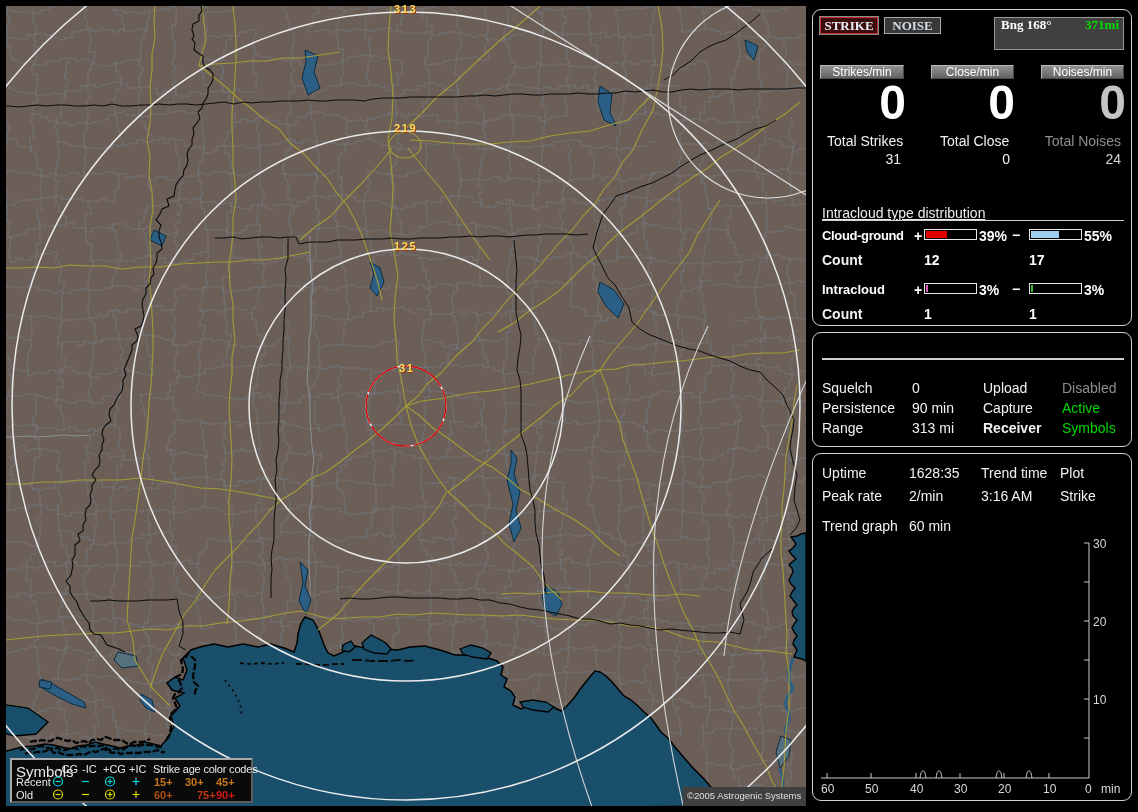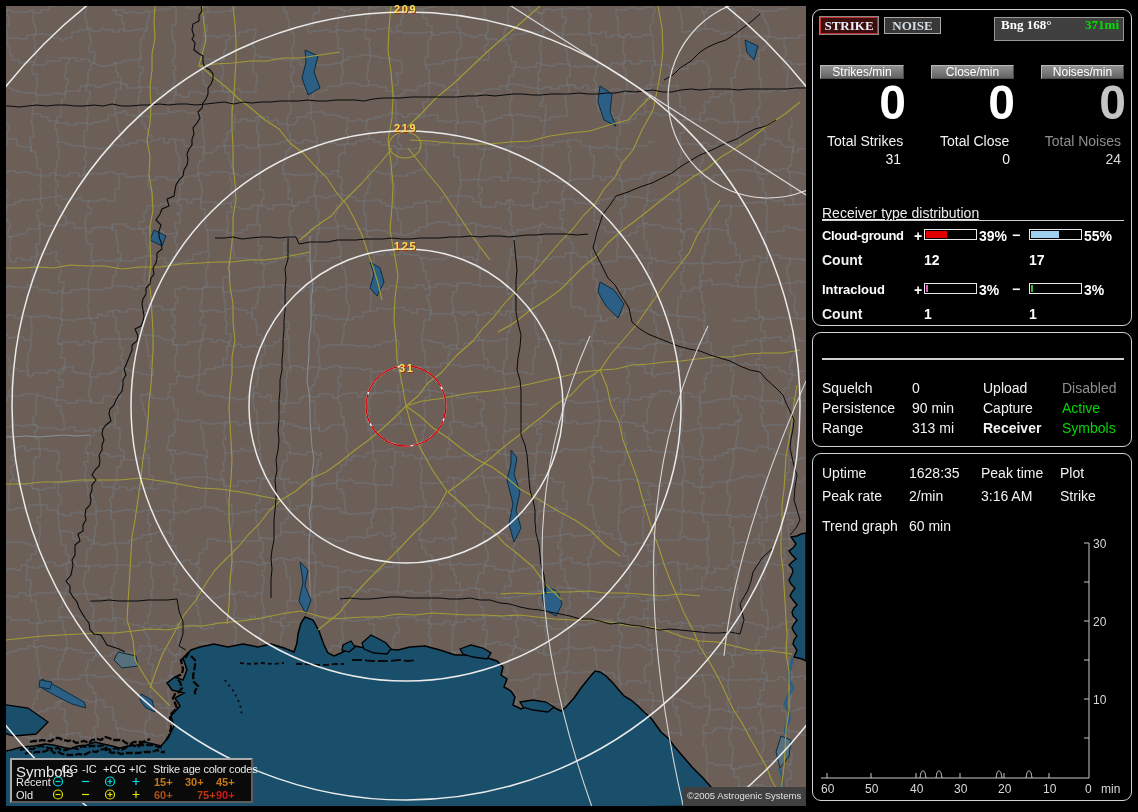--- a/index.html
+++ b/index.html
@@ -104,21 +104,21 @@
 <path d="M702 320 C638 450 630 600 680 812" fill="none" stroke="#D4D4D4" stroke-width="1.1"></path>
 <path d="M800 375 C754 480 726 570 718 650" fill="none" stroke="#D4D4D4" stroke-width="1.1"></path>
 <circle cx="400" cy="400" r="512" fill="none" stroke="#EAEAEA" stroke-width="1.5"></circle>
 <circle cx="400" cy="400" r="394" fill="none" stroke="#EAEAEA" stroke-width="1.5"></circle>
 <circle cx="400" cy="400" r="275" fill="none" stroke="#EAEAEA" stroke-width="1.5"></circle>
 <circle cx="400" cy="400" r="157" fill="none" stroke="#EAEAEA" stroke-width="1.5"></circle>
 <circle cx="400" cy="400" r="40" fill="none" stroke="#EAEAEA" stroke-width="1.5"></circle>
 <circle cx="400" cy="400" r="40" fill="none" stroke="#CC0000" stroke-width="1.4" stroke-dasharray="46 3 30 2.5 40 3" transform="rotate(-95 400 400)"></circle>
   </svg>
 
-  <div class="abs rlab" style="left:394px; top:3px;">209</div>
+  <div class="abs rlab" style="left:394px; top:3px;">313</div>
   <div class="abs rlab" style="left:394px; top:122px;">219</div>
   <div class="abs rlab" style="left:394px; top:240px;">125</div>
   <div class="abs rlab" style="left:399px; top:362px;">31</div>
 
   <div class="abs" style="left:10px; top:758px; width:243px; height:45px; background:#0a0a0a; border:2px solid; border-color:#ababab #5e5e5e #5e5e5e #ababab; font:11px 'Liberation Sans',sans-serif; color:#E8E8E8; white-space:nowrap;">
     <div class="abs" style="left:4px; top:3px; font-size:15px;">Symbols</div>
     <div class="abs" style="left:46px; top:3px;">-CG</div>
     <div class="abs" style="left:70px; top:3px;">-IC</div>
     <div class="abs" style="left:91px; top:3px;">+CG</div>
     <div class="abs" style="left:117px; top:3px;">+IC</div>
@@ -153,38 +153,38 @@
 
   <div class="abs" style="left:683px; top:787px; width:123px; height:19px; background:#404040; white-space:nowrap; overflow:visible;">
     <div style="position:absolute; left:4px; top:3px; color:#E0E0E0; font:9.5px 'Liberation Sans',sans-serif;">©2005 Astrogenic Systems</div>
   </div>
 
   <div class="panel" style="top:9px; height:317px;">
     <div class="abs" style="left:7px; top:7px; width:58px; height:17px; background:#3D0C0C; border:1px solid #C03030; outline:1px solid #8a8a8a;
       color:#E8EEF8; font:bold 13px 'Liberation Serif',serif; text-align:center; line-height:15px;">STRIKE</div>
     <div class="abs" style="left:71px; top:7px; width:57px; height:17px; background:#383838; border:1px solid #A8A8A8;
       color:#D4DCE4; font:bold 13px 'Liberation Serif',serif; text-align:center; line-height:15px;">NOISE</div>
-    <div class="abs" style="left:181px; top:7px; width:130px; height:24px; background:#404040; border:1px solid #989898;
+    <div class="abs" style="left:181px; top:7px; width:130px; height:33px; background:#404040; border:1px solid #989898;
       font:bold 13px 'Liberation Serif',serif; line-height:14px;">
       <span style="color:#fff; margin-left:6px;">Bng 168°</span><span style="color:#00E000; float:right; margin-right:4px;">371mi</span>
     </div>
     <div class="btn3" style="left:7px; top:55px; width:84px;">Strikes/min</div>
     <div class="btn3" style="left:118px; top:55px; width:83px;">Close/min</div>
     <div class="btn3" style="left:228px; top:55px; width:83px;">Noises/min</div>
     <div class="bigz" style="right:225px; top:69px;">0</div>
     <div class="bigz" style="right:116px; top:69px;">0</div>
     <div class="bigz" style="right:5px; top:69px; color:#C4C4C4;">0</div>
     <div class="tlab" style="left:14px; top:123px;">Total Strikes</div>
     <div class="tlab" style="left:127px; top:123px;">Total Close</div>
     <div class="tlab" style="right:10px; top:123px; color:#8F8F8F;">Total Noises</div>
     <div class="tnum" style="right:230px; top:141px;">31</div>
     <div class="tnum" style="right:121px; top:141px;">0</div>
     <div class="tnum" style="right:10px; top:141px; color:#D8D8D8;">24</div>
 
-    <div class="abs" style="left:9px; top:195px; color:#EDEDED; font:14px 'Liberation Sans',sans-serif; text-decoration:underline;">Receiver type distribution</div>
+    <div class="abs" style="left:9px; top:195px; color:#EDEDED; font:14px 'Liberation Sans',sans-serif; text-decoration:underline;">Intracloud type distribution</div>
     <div class="abs" style="left:9px; top:210px; width:302px; border-top:1px solid #D0D0D0;"></div>
 
     <div class="abs" style="left:9px; top:218px; color:#fff; font:bold 13px 'Liberation Sans',sans-serif; letter-spacing:-0.35px;">Cloud-ground</div>
     <div class="pm" style="left:101px; top:218px;">+</div>
     <div class="bar" style="left:111px; top:219px;">
         <i style="width:21px; background:#E00000;"></i>
       </div>
     <div class="pct" style="left:166px; top:218px;">39%</div>
     <div class="pm" style="left:199px; top:217px;">−</div>
     <div class="bar" style="left:216px; top:219px;">
@@ -223,21 +223,21 @@
     <div class="row grn" style="left:249px;top:67px;">Active</div>
     <div class="row" style="left:9px;  top:87px;">Range</div>
     <div class="row" style="left:99px; top:87px;">313 mi</div>
     <div class="row" style="left:170px;top:87px;font-weight:bold;">Receiver</div>
     <div class="row grn" style="left:249px;top:87px;">Symbols</div>
   </div>
 
   <div class="panel" style="top:453px; height:348px;">
     <div class="row" style="left:9px;  top:11px;">Uptime</div>
     <div class="row" style="left:96px; top:11px;">1628:35</div>
-    <div class="row" style="left:168px;top:11px;">Peak time</div>
+    <div class="row" style="left:168px;top:11px;">Trend time</div>
     <div class="row" style="left:247px;top:11px;">Plot</div>
     <div class="row" style="left:9px;  top:34px;">Peak rate</div>
     <div class="row" style="left:96px; top:34px;">2/min</div>
     <div class="row" style="left:168px;top:34px;">3:16 AM</div>
     <div class="row" style="left:247px;top:34px;">Strike</div>
     <div class="row" style="left:9px;  top:64px;">Trend graph</div>
     <div class="row" style="left:96px; top:64px;">60 min</div>
     <svg class="abs" style="left:0px; top:82px;" width="318" height="264" viewBox="0 0 318 264">
       <g stroke="#C8C8C8" fill="none" stroke-width="1">
         <path d="M276 7V242H8"></path>

